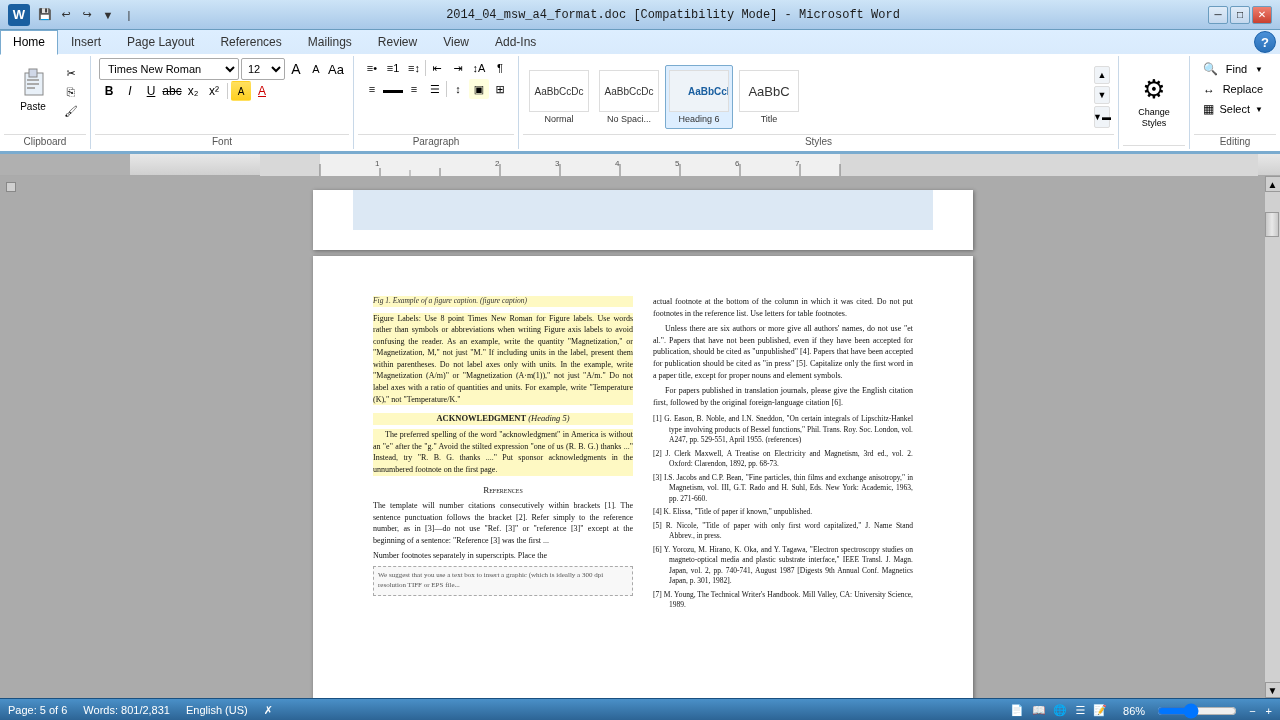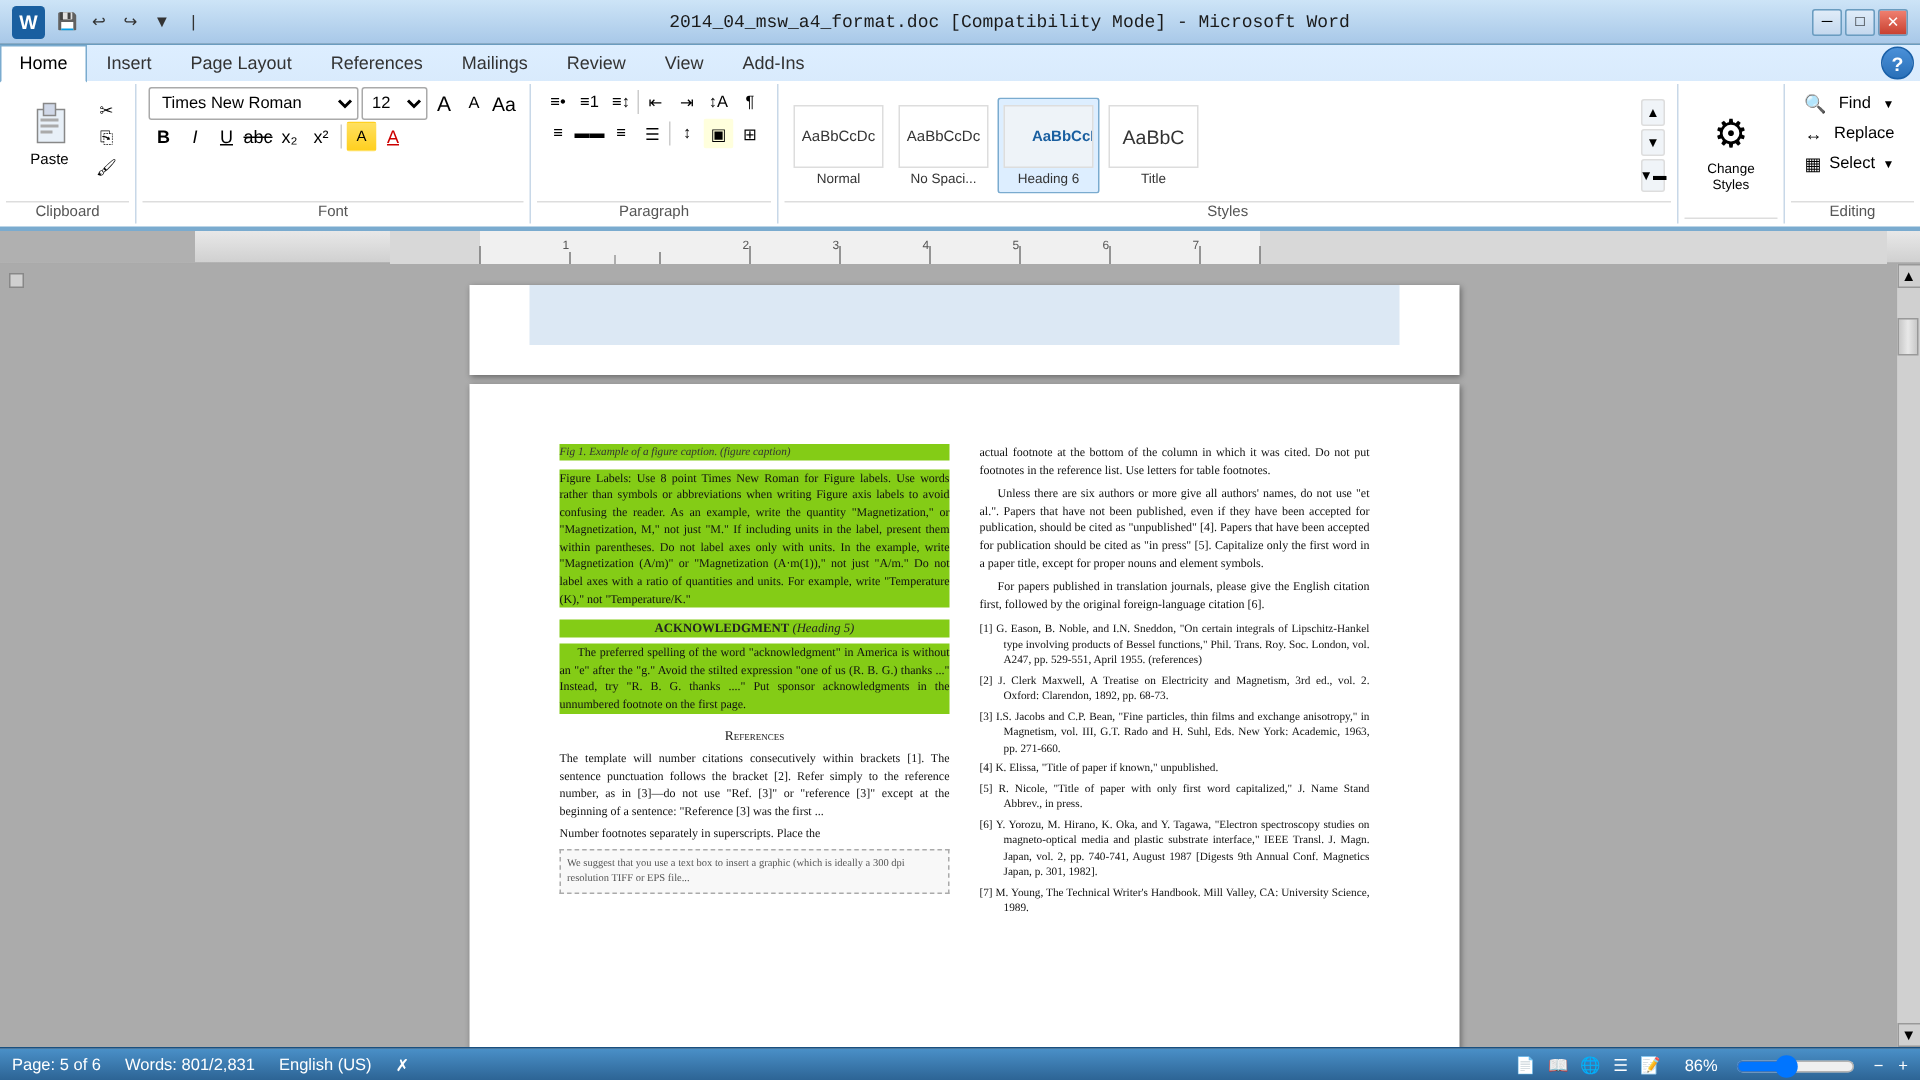--- a/index.html
+++ b/index.html
@@ -87,21 +87,21 @@
     #doc-main { flex: 1; overflow: hidden; position: relative; background: #ababab; padding: 4px; }
     #doc-scroll-right { width: 16px; background: #c0c0c0; border-left: 1px solid #999; }
 
     .page-container { width: 660px; margin: 0 auto; }
     .page { background: white; box-shadow: 1px 1px 4px rgba(0,0,0,0.4); margin-bottom: 6px; padding: 40px 60px; position: relative; font-family: 'Times New Roman', Times, serif; font-size: 9px; }
     .two-col { display: flex; gap: 20px; }
     .col { flex: 1; font-size: 8px; line-height: 1.4; color: #222; }
 
     .fig-caption { color: #333; font-size: 7.5px; margin-bottom: 6px; }
     .fig-caption span { font-style: italic; }
-    .selected-text { background: #84cc16; }
+    .selected-text { background: #fef9c3; }
 
     .body-text { font-size: 8px; line-height: 1.45; color: #111; text-indent: 12px; margin-bottom: 4px; text-align: justify; }
     .body-text.no-indent { text-indent: 0; }
 
     .section-heading { text-align: center; font-size: 8.5px; font-weight: normal; font-style: italic; text-transform: none; margin: 8px 0 4px; color: #222; }
     .section-heading .heading-label { font-weight: bold; font-style: normal; text-transform: uppercase; }
 
     .references-heading { text-align: center; font-size: 9px; font-variant: small-caps; margin: 8px 0 4px; }
     .ref-item { font-size: 7.5px; line-height: 1.4; margin-bottom: 3px; text-align: justify; padding-left: 16px; text-indent: -16px; color: #111; }
 

